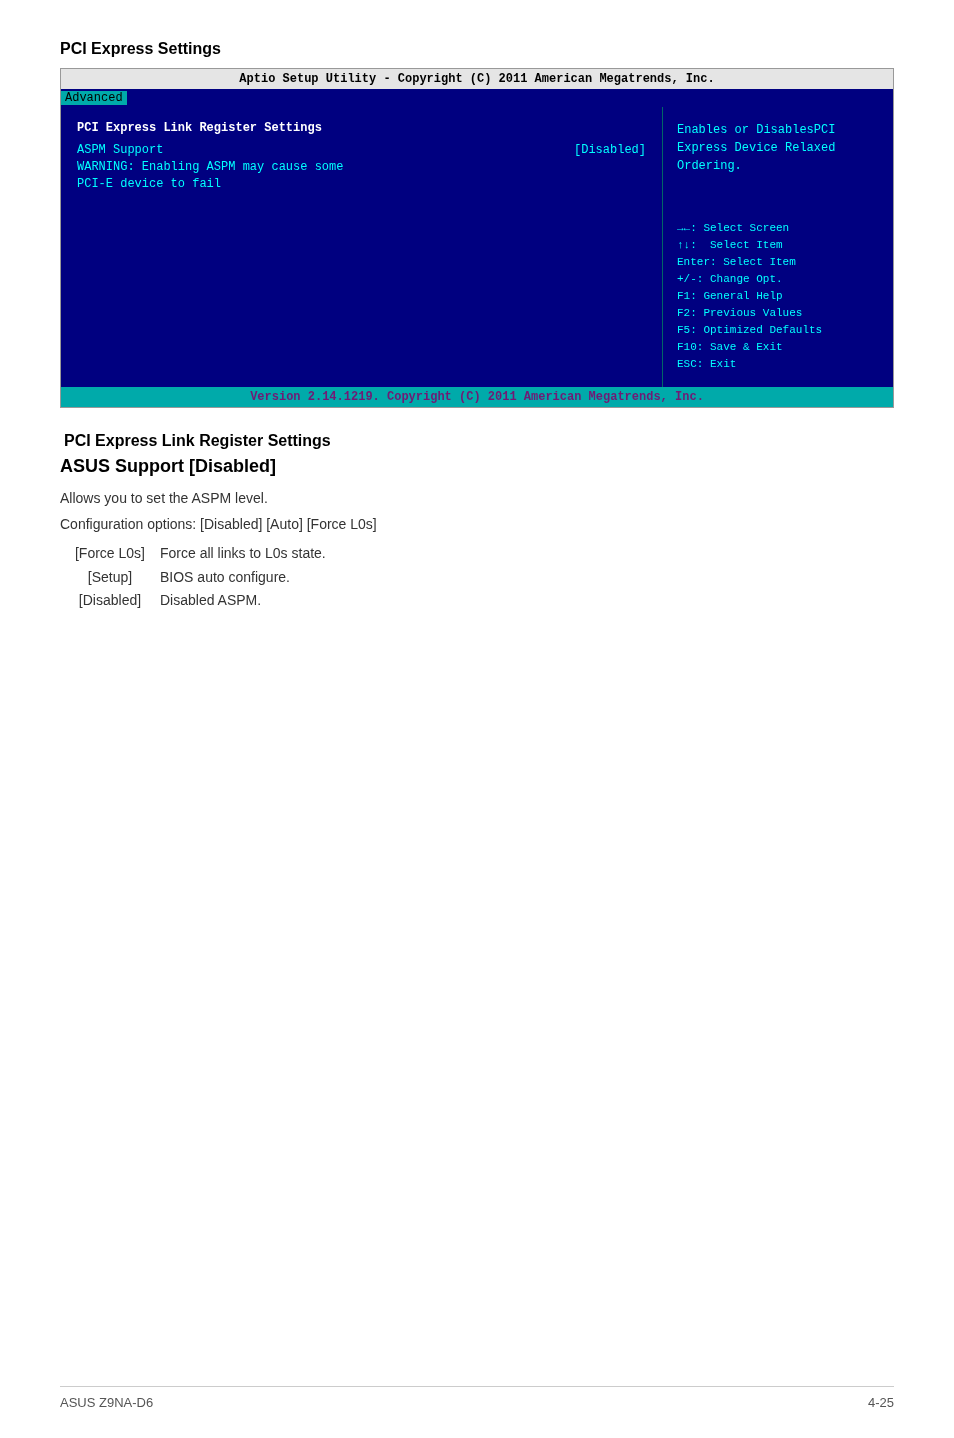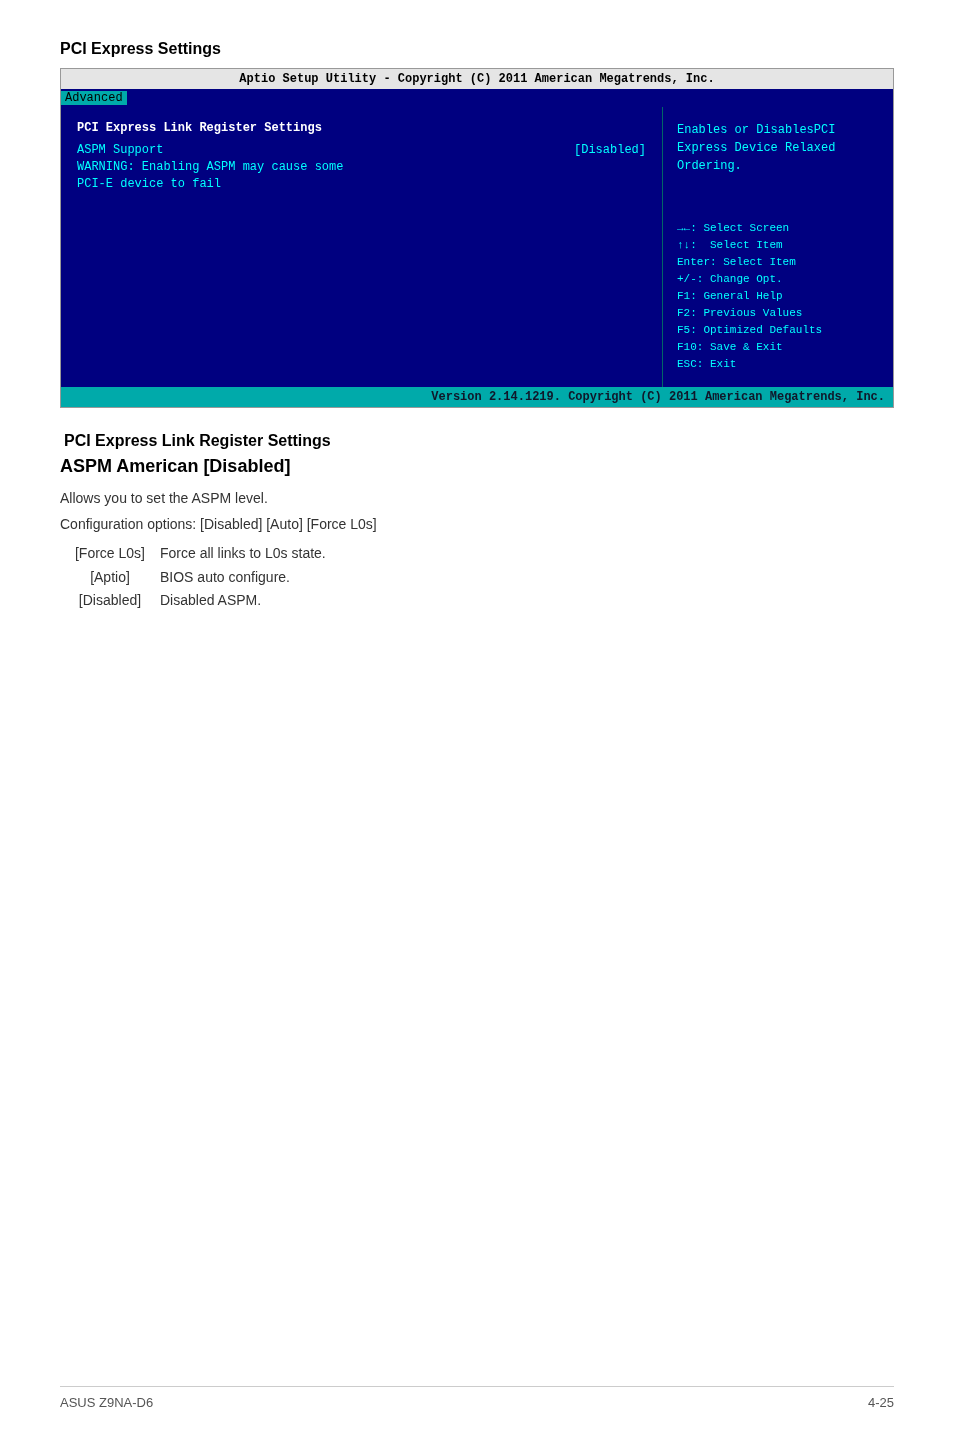--- a/index.html
+++ b/index.html
@@ -127,22 +127,22 @@
     .bios-keys {
       color: #00ffff;
       font-family: 'Courier New', Courier, monospace;
       font-size: 11px;
       line-height: 1.55;
       margin-top: auto;
     }
 
     .bios-footer {
       background: #00aaaa;
-      color: #0f172a;
-      text-align: right;
+      color: #701a75;
+      text-align: center;
       padding: 3px 8px;
       font-family: 'Courier New', Courier, monospace;
       font-size: 12px;
       font-weight: bold;
     }
 
     
     .subsection-title {
       font-size: 16px;
       font-weight: bold;
@@ -244,32 +244,32 @@
         </div>
       </div>
 
     </div>
 
     <div class="bios-footer">Version 2.14.1219. Copyright (C) 2011 American Megatrends, Inc.</div>
   </div>
 
   <div class="subsection-title">PCI Express Link Register Settings</div>
 
-  <div class="item-title">ASPM American [Disabled]</div>
+  <div class="item-title">ASUS Support [Disabled]</div>
 
   <div class="description-text">Allows you to set the ASPM level.</div>
   <div class="description-text">Configuration options: [Disabled] [Auto] [Force L0s]</div>
 
   <div class="options-table">
     <div class="option-row">
       <span class="option-key">[Force L0s]</span>
       <span class="option-val">Force all links to L0s state.</span>
     </div>
     <div class="option-row">
-      <span class="option-key">[Aptio]</span>
+      <span class="option-key">[Setup]</span>
       <span class="option-val">BIOS auto configure.</span>
     </div>
     <div class="option-row">
       <span class="option-key">[Disabled]</span>
       <span class="option-val">Disabled ASPM.</span>
     </div>
   </div>
 
 </div>
 

